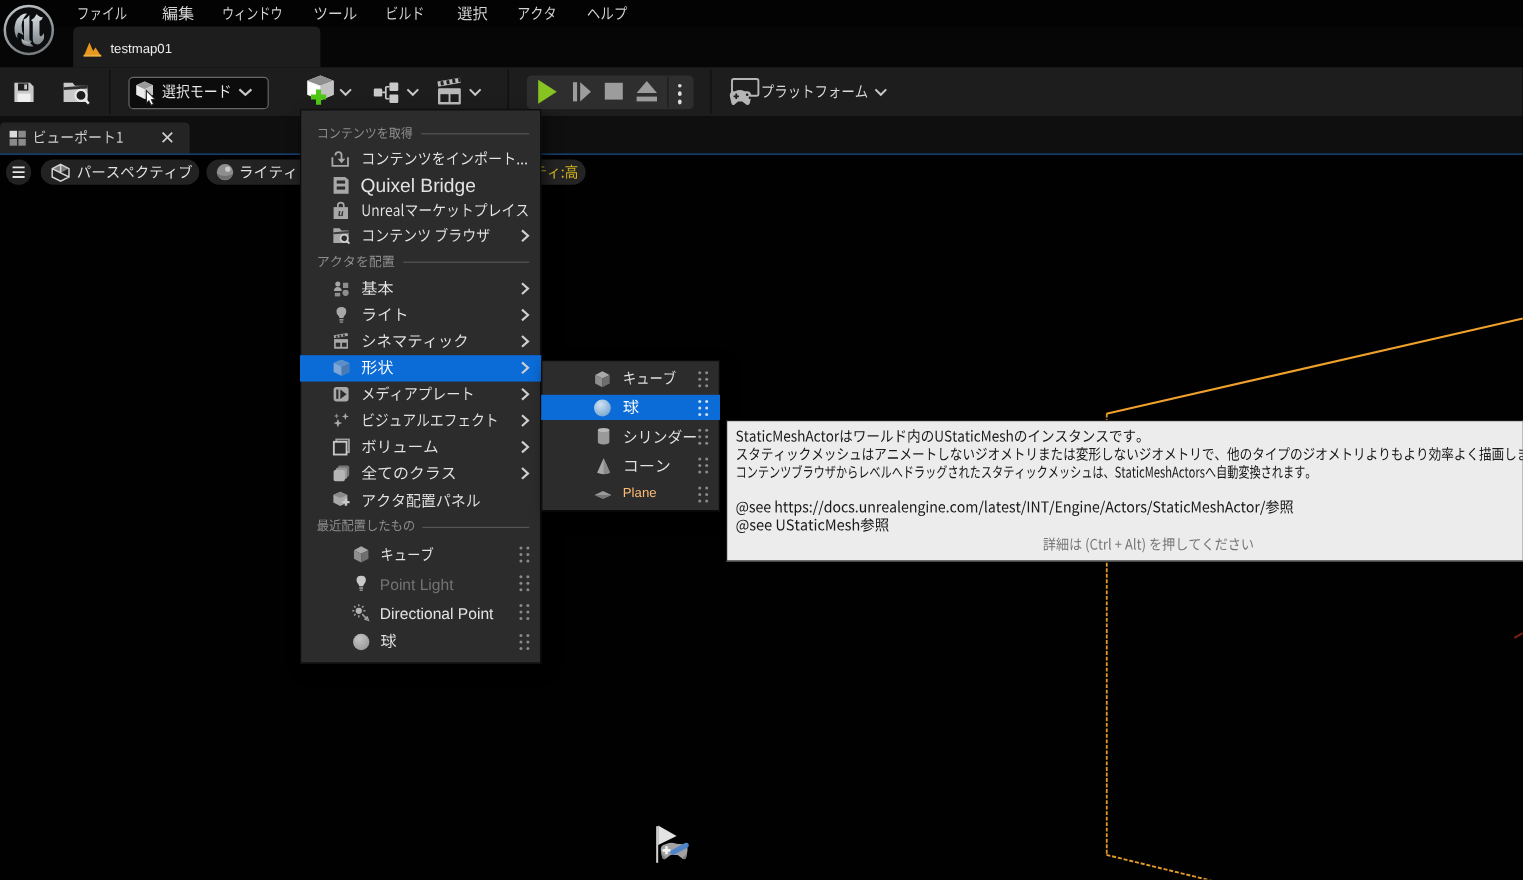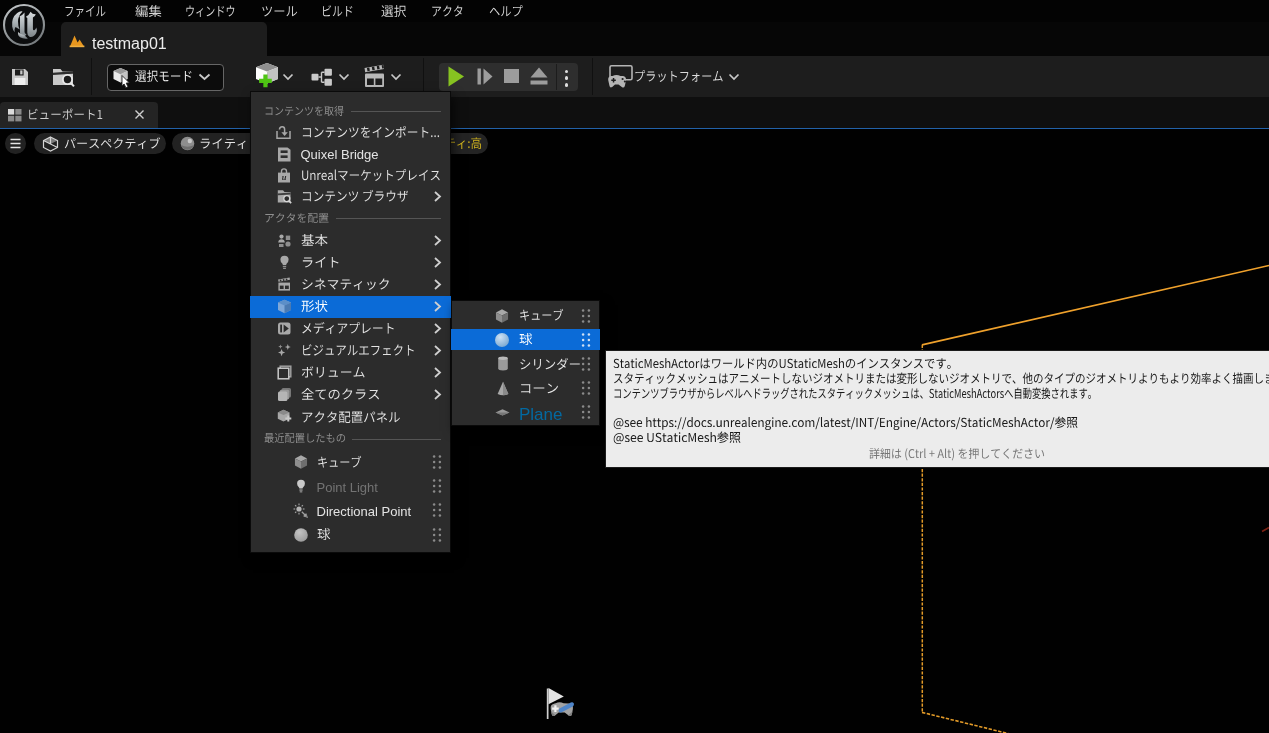--- a/index.html
+++ b/index.html
@@ -232,21 +232,21 @@
       <g fill="#d4d4d4" transform="scale(0.11267,-0.13000)">
         <use href="#g18"></use>
         <use href="#g3" x="100"></use>
         <use href="#g19" x="200"></use>
       </g>
     </svg>
     <svg class="abs" style="left:69px;top:33px" width="16" height="16" viewBox="0 0 16 16">
 <path fill="#e8971e" d="M1 13.5 L5.5 2.5 L8.6 9.5 L10.6 6.5 L15 13.5 Z"></path>
 <rect x="0.6" y="12.6" width="14.8" height="1.6" fill="#f0b040"></rect>
 </svg>
-    <div class="abs" style="left:92px;top:35px;font-size:16px;color:#ececec">testmap01</div>
+    <div class="abs" style="left:92px;top:35px;font-size:11px;color:#ececec">testmap01</div>
     <svg class="abs" style="left:10px;top:67px" width="20" height="20" viewBox="0 0 20 20">
 <path fill="#c9c9c9" d="M2 2 H15 L18 5 V18 H2 Z"></path>
 <rect x="5" y="2.5" width="8.6" height="6" fill="#1d1d1d"></rect>
 <rect x="10.2" y="3.4" width="2.3" height="4" fill="#c9c9c9"></rect>
 <rect x="4.6" y="11" width="10.8" height="7" fill="#efefef"></rect>
 </svg>
     <svg class="abs" style="left:52px;top:66px" width="24" height="22" viewBox="0 0 24 22">
 <path fill="#c9c9c9" d="M1 3 H8.5 L10.5 5.5 H21 V19 H1 Z"></path>
 <path fill="#1d1d1d" d="M1 6.8 L21 5.2 V7.8 L1 9 Z" opacity="0.9"></path>
 <circle cx="15.5" cy="13.5" r="4.6" fill="#1d1d1d" stroke="#e8e8e8" stroke-width="1.8"></circle>
@@ -463,21 +463,21 @@
         <use href="#g43" x="1100"></use>
         <use href="#g43" x="1127.8"></use>
         <use href="#g43" x="1155.6"></use>
       </g>
     </svg>
     <svg class="abs" style="left:277px;top:147px" width="14" height="15" viewBox="0 0 14 15">
 <path fill="#a8a8a8" d="M1 0.5 H10.5 L13.5 2.8 V14.5 H1 Z"></path>
 <rect x="3.6" y="3.4" width="7" height="2.6" fill="#2c2c2c"></rect>
 <rect x="3.6" y="8.4" width="7" height="2.6" fill="#2c2c2c"></rect>
 </svg>
-    <div class="abs" style="left:300.5px;top:147.4px;font-size:13px;color:#e3e3e3">Quixel Bridge</div>
+    <div class="abs" style="left:300.5px;top:147.4px;font-size:16px;color:#e3e3e3">Quixel Bridge</div>
     <svg class="abs" style="left:277px;top:168px" width="14" height="15" viewBox="0 0 14 15">
 <path fill="none" stroke="#a8a8a8" stroke-width="1.4" d="M4.5 5 V3.2 Q4.5 0.9 7 0.9 Q9.5 0.9 9.5 3.2 V5"></path>
 <rect x="1" y="4.6" width="12" height="9.9" fill="#a8a8a8"></rect>
 <text x="7" y="12.2" font-size="8.5" font-weight="bold" fill="#2c2c2c" text-anchor="middle" font-style="italic" font-family="Liberation Serif">u</text>
 </svg>
     <svg class="t" style="left:300.5px;top:180.04px">
       <g fill="#e3e3e3" transform="scale(0.11551,-0.13000)">
         <use href="#g44"></use>
         <use href="#g45" x="72.1"></use>
         <use href="#g46" x="133.1"></use>
@@ -849,21 +849,21 @@
       <g fill="#e3e3e3" transform="scale(0.13333,-0.13000)">
         <use href="#g39"></use>
         <use href="#g11" x="100"></use>
         <use href="#g8" x="200"></use>
       </g>
     </svg>
     <svg class="abs" style="left:494px;top:406px" width="17" height="13" viewBox="0 0 17 13">
 <path fill="#9a9a9a" d="M8.5 3.2 L15.5 6.4 L8.5 9.6 L1.5 6.4 Z"></path>
 <path fill="#777" d="M8.5 6.4 L15.5 6.4 L8.5 9.6 L1.5 6.4 Z"></path>
 </svg>
-    <div class="abs" style="left:519px;top:405.3px;font-size:17px;color:#0369a1">Plane</div>
+    <div class="abs" style="left:519px;top:405.3px;font-size:11px;color:#fdba74">Plane</div>
     <svg class="abs" style="left:578.3px;top:307.5px" width="16" height="16" viewBox="0 0 16 16">
       <g fill="#8a8a8a">
         <circle cx="5.1" cy="2.6" r="1.25"></circle>
         <circle cx="5.1" cy="8" r="1.25"></circle>
         <circle cx="5.1" cy="13.4" r="1.25"></circle>
         <circle cx="10.9" cy="2.6" r="1.25"></circle>
         <circle cx="10.9" cy="8" r="1.25"></circle>
         <circle cx="10.9" cy="13.4" r="1.25"></circle>
       </g>
     </svg>

